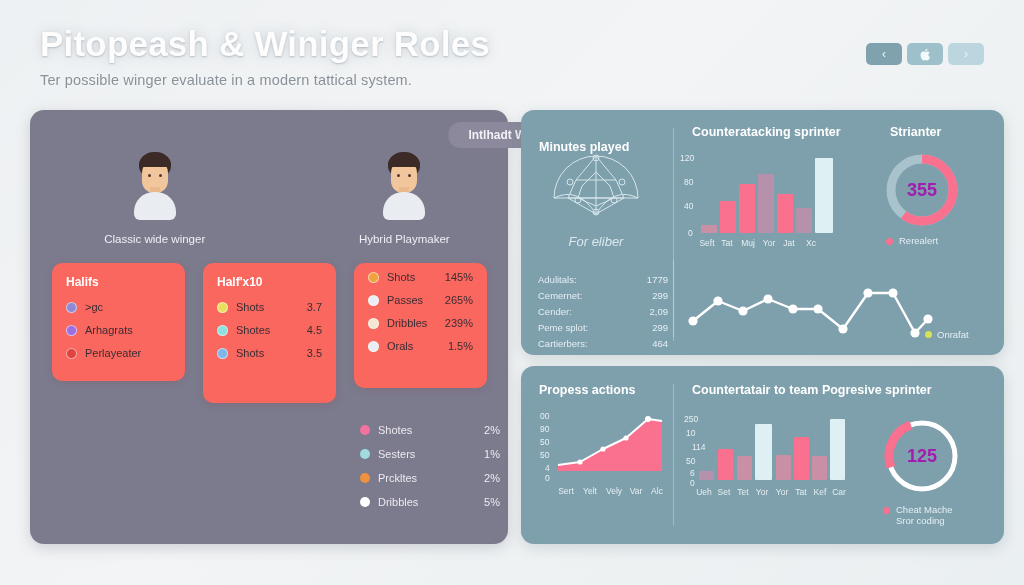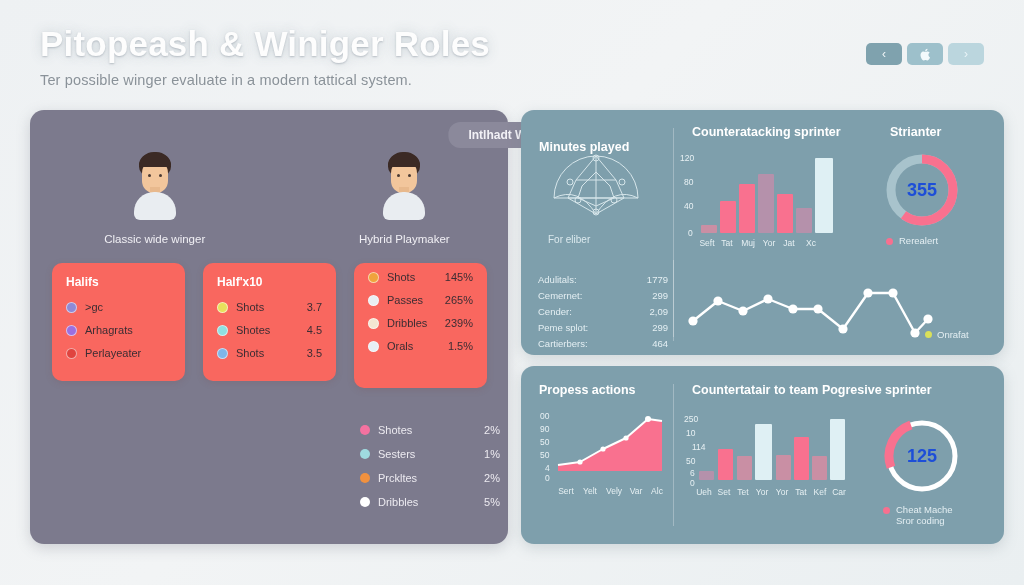--- a/index.html
+++ b/index.html
@@ -55,21 +55,21 @@
   .av-eye.l{left:20px;}
   .av-eye.r{left:31px;}
   .avlabel{margin-top:13px;font-size:11.5px;color:#f0eff4;white-space:nowrap;}
 
   .redcards{position:absolute;left:52px;top:263px;display:flex;gap:18px;}
   .rcard{
     width:133px;background:#f9675f;border-radius:10px;padding:12px 14px 14px;
     box-sizing:border-box;box-shadow:0 2px 7px rgba(120,70,70,.18);
   }
   .rcard.tall{height:118px;}
-  .rcard.tall2{height:118px;}
+  .rcard.tall2{height:140px;}
   .rcard.tall3{height:125px;}
   .rc-title{font-size:12px;font-weight:bold;color:#ffffff;text-align:left;margin-bottom:12px;}
   .rrow{display:flex;align-items:center;margin-bottom:11px;font-size:11px;color:#3c2d33;}
   .dot{width:9px;height:9px;border-radius:50%;margin-right:8px;flex:none;border:1px solid rgba(255,255,255,.55);}
   .rrow .nm{flex:1;white-space:nowrap;}
   .rrow .vl{font-size:11px;color:#3c2d33;}
 
   .legend{position:absolute;left:360px;top:424px;width:140px;}
   .lrow{display:flex;align-items:center;margin-bottom:12px;font-size:11px;color:#eceaf0;}
   .lrow .dot{border:none;width:10px;height:10px;}
@@ -80,28 +80,28 @@
     position:absolute;left:521px;width:483px;background:#7e9fac;
     border-radius:13px;box-shadow:0 4px 14px rgba(110,130,140,.25);
   }
   .rp-top{top:110px;height:245px;}
   .rp-bot{top:366px;height:178px;}
   .vdiv{position:absolute;top:18px;bottom:18px;width:1px;background:rgba(255,255,255,.28);}
   .sechead{position:absolute;font-size:12.5px;font-weight:bold;color:#ffffff;white-space:nowrap;}
 
   
   .radar{position:absolute;left:548px;top:152px;width:96px;height:78px;}
-  .radar-cap{position:absolute;left:548px;top:234px;width:96px;font-size:10px;color:#dbe9ee;}
+  .radar-cap{position:absolute;left:548px;top:234px;width:96px;text-align:center;font-size:13px;color:#dbe9ee;font-style:italic;}
 
   
   .axis-lab{position:absolute;font-size:8.5px;color:#e8f1f4;}
   .bar{position:absolute;bottom:0;border-radius:1px;}
   .chartbox{position:absolute;}
   .xtick{position:absolute;font-size:8.5px;color:#e6f0f3;text-align:center;white-space:nowrap;}
-  .donut-val{font-size:18px;font-weight:bold;color:#1d4ed8;}
+  .donut-val{font-size:18px;font-weight:bold;color:#a21caf;}
   .dlegend{position:absolute;display:flex;align-items:flex-start;font-size:9.5px;color:#e4eff3;}
   .dlegend .dot{width:7px;height:7px;border-radius:50%;background:#f7708f;margin-right:6px;margin-top:3px;border:none;flex:none;}
 
   
   .statlist{position:absolute;left:538px;top:274px;width:150px;font-size:9.5px;color:#e4eff3;}
   .strow{display:flex;margin-bottom:5px;}
   .strow .k{width:86px;white-space:nowrap;}
   .strow .v{text-align:right;width:44px;}
 
   

